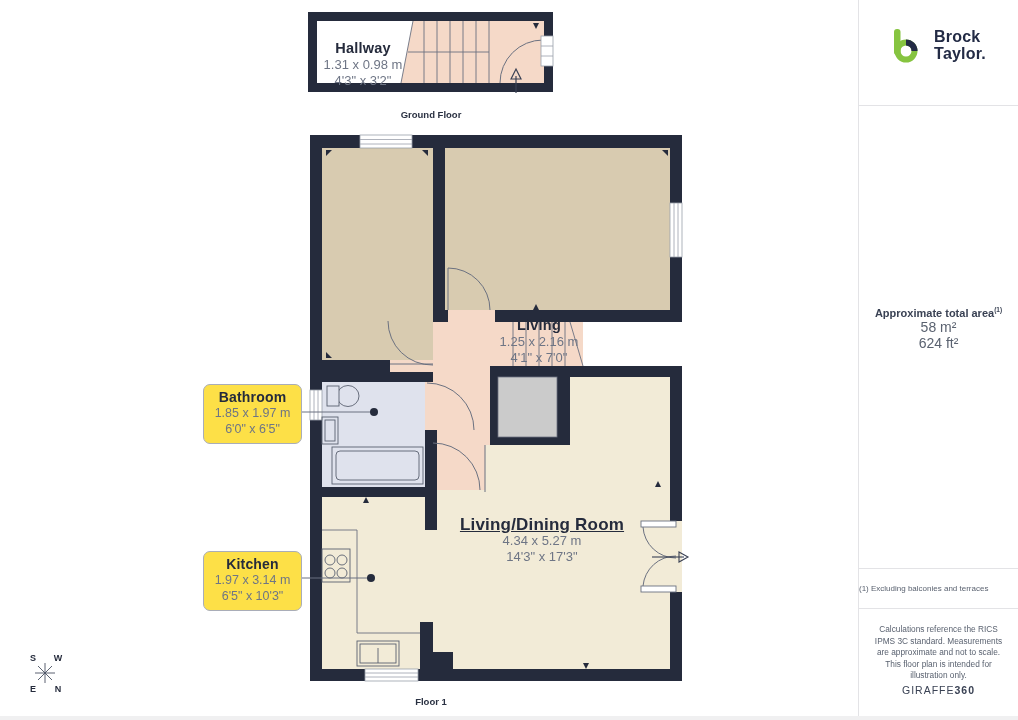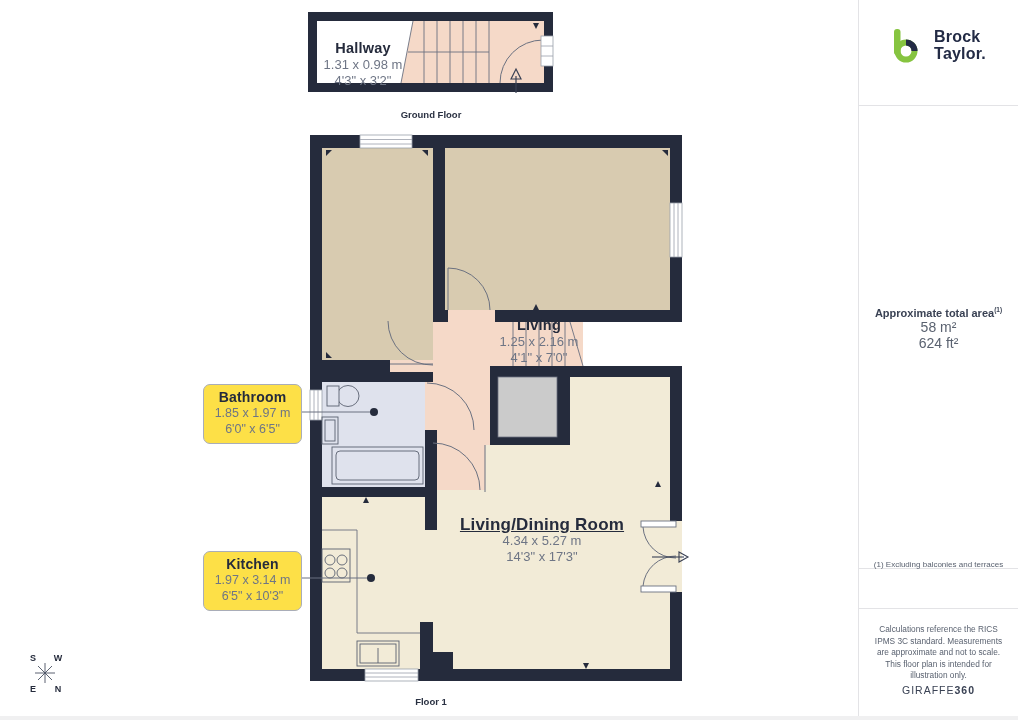--- a/index.html
+++ b/index.html
@@ -15,21 +15,21 @@
   .callout .room-name{font-size:14px;line-height:17px;}
   .callout .room-dim{font-size:12.5px;line-height:15.5px;}
   .sidebar{position:absolute;left:858px;top:0;width:159px;height:720px;border-left:1px solid #e3e3e6;background:#ffffff;}
   .sidebar .hr{position:absolute;left:0;width:100%;height:1px;background:#e3e3e6;}
   .brand{position:absolute;top:27px;left:0;width:100%;display:flex;justify-content:center;align-items:center;gap:13px;}
   .brand-text{font-size:16px;font-weight:700;color:#232b45;line-height:17px;letter-spacing:.2px;}
   .area-block{position:absolute;top:306px;left:0;width:100%;text-align:center;}
   .area-title{font-size:11px;font-weight:700;color:#3a4254;}
   .area-title sup{font-size:6.5px;font-weight:700;}
   .area-val{font-size:14px;color:#5a6270;line-height:16px;}
-  .footnote{position:absolute;top:560px;left:0;width:100%;text-align:center;font-size:8px;color:#5a6270;white-space:nowrap;}
+  .footnote{position:absolute;top:584px;left:0;width:100%;font-size:8px;color:#5a6270;white-space:nowrap;}
   .disclaimer{position:absolute;top:624px;left:11px;width:137px;text-align:center;font-size:8.3px;line-height:11.5px;color:#5a6270;}
   .credit{position:absolute;top:684px;left:0;width:100%;text-align:center;font-size:10.5px;color:#3a4254;letter-spacing:1px;}
   .credit b{font-weight:700;}
   .bottombar{position:absolute;left:0;top:716px;width:1018px;height:4px;background:#f0f0f1;}
 </style>
 </head>
 <body>
 
 <div class="canvas">
 

